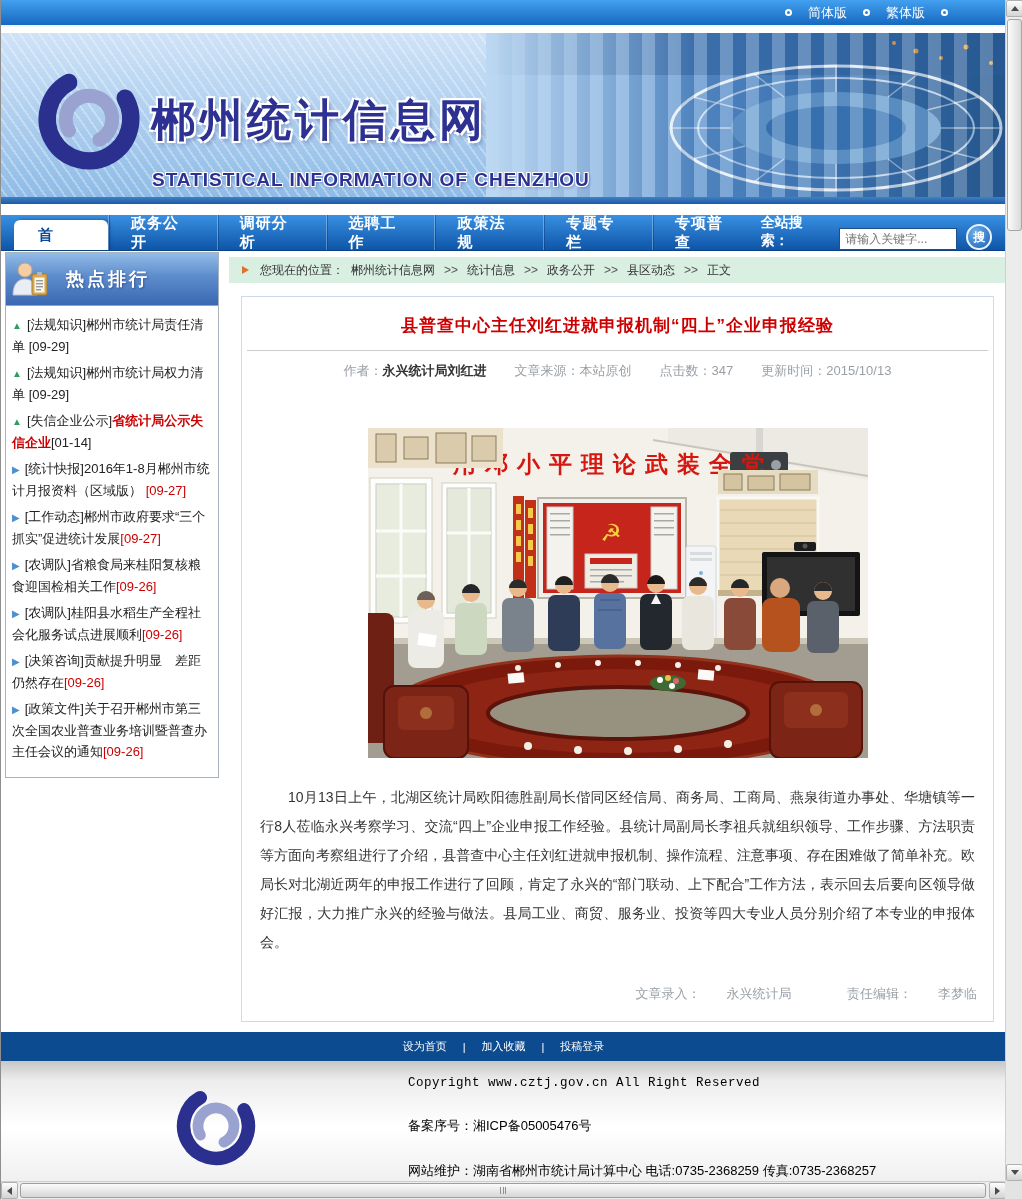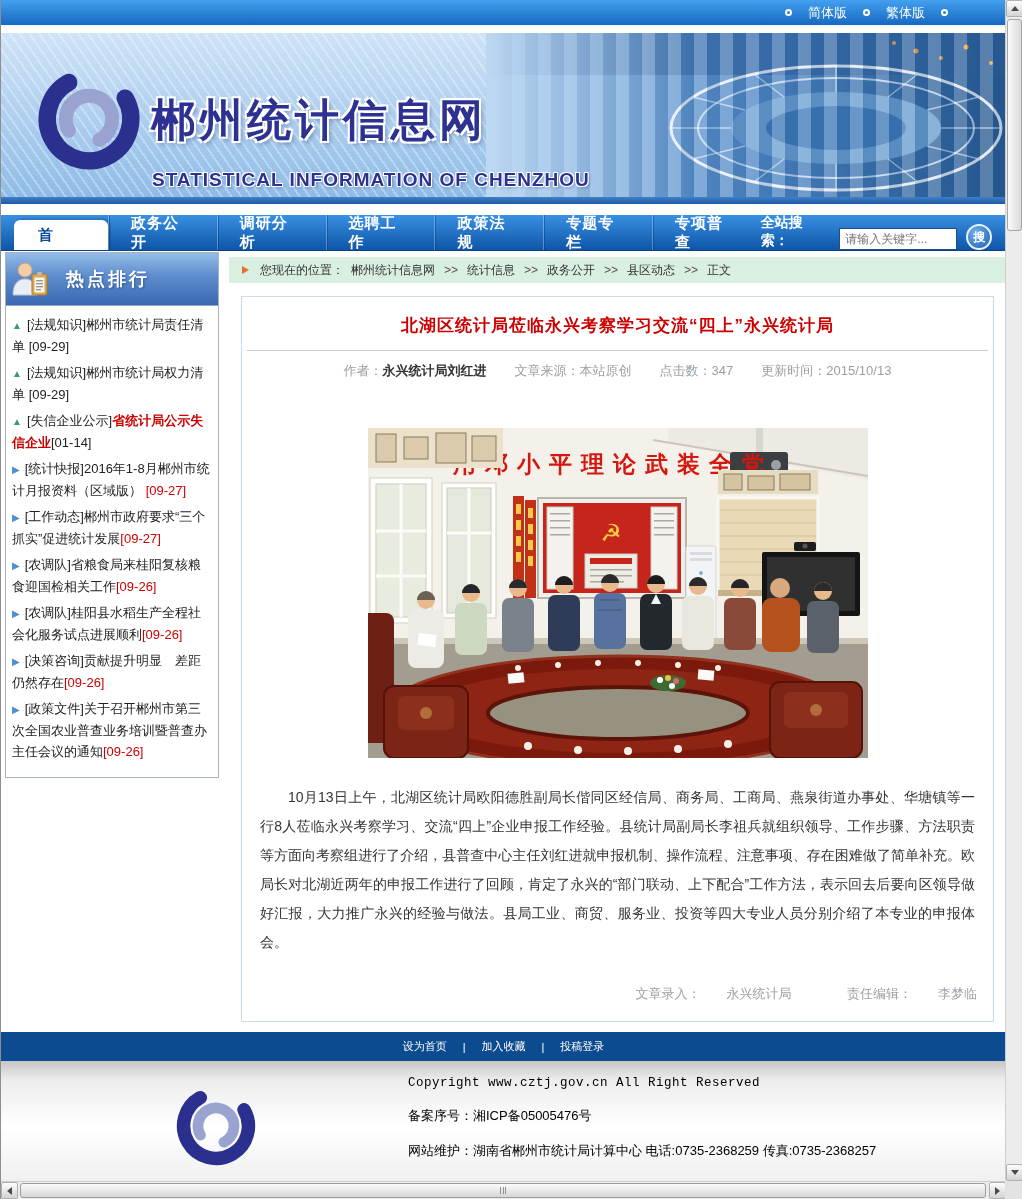--- a/index.html
+++ b/index.html
@@ -74,21 +74,21 @@
   .pager-bullet{font-size:14px}
   .pager a{color:#000;text-decoration:none;cursor:pointer}
 
   
   .footerbar{position:absolute;top:1032px;left:0;width:100%;height:29px;background:#0d4b90;display:flex;align-items:center;justify-content:center;gap:16px;color:#fff;font-size:11px}
   .footerbar a{color:#fff;text-decoration:none;cursor:pointer}
   .footer{position:absolute;top:1061px;left:0;width:100%;height:120px;background:linear-gradient(#c6c6c6 0%,#ededed 16%,#ffffff 55%,#f0f0f0 100%)}
   .footer-logo{position:absolute;left:168px;top:20px;width:94px;height:90px}
   .footer-lines{position:absolute;left:407px;top:8px}
   .copyright{font-family:"Liberation Mono","DejaVu Sans Mono",monospace;font-weight:normal;font-size:12.5px;color:#000;margin-top:7px;letter-spacing:.5px}
-  .icp,.maintain{font-size:13px;color:#000;margin-top:17px}
+  .icp,.maintain{font-size:13px;color:#000;margin-top:27px}
 
   
   .vscroll{position:absolute;right:0;top:0;width:17px;height:1181px;background:#ececec;border-left:1px solid #cfcfcf}
   .sbtn{position:absolute;left:0;width:17px;height:17px;background:linear-gradient(#fdfdfd,#d4d4d4);border:1px solid #b0b0b0;border-radius:2px;display:flex;align-items:center;justify-content:center;cursor:pointer}
   .tri-up{width:0;height:0;border-left:4px solid transparent;border-right:4px solid transparent;border-bottom:5px solid #4a4a4a}
   .tri-down{width:0;height:0;border-left:4px solid transparent;border-right:4px solid transparent;border-top:5px solid #4a4a4a}
   .tri-left{width:0;height:0;border-top:4px solid transparent;border-bottom:4px solid transparent;border-right:5px solid #4a4a4a}
   .tri-right{width:0;height:0;border-top:4px solid transparent;border-bottom:4px solid transparent;border-left:5px solid #4a4a4a}
   .vthumb{position:absolute;left:1px;top:19px;width:15px;height:212px;background:linear-gradient(90deg,#fbfbfb,#dadada);border:1px solid #a5a5a5;border-radius:3px;cursor:pointer}
   .hscroll{position:absolute;left:0;bottom:0;width:1005px;height:18px;background:#ececec;border-top:1px solid #cfcfcf}
@@ -214,21 +214,21 @@
         <span class="crumb">统计信息</span>
         <span class="crumb-sep">&gt;&gt;</span>
         <span class="crumb">政务公开</span>
         <span class="crumb-sep">&gt;&gt;</span>
         <span class="crumb">县区动态</span>
         <span class="crumb-sep">&gt;&gt;</span>
         <span class="crumb">正文</span>
       </div>
 
       <div class="article-box">
-        <h1 class="article-title">北湖区统计局莅临永兴考察学习交流“四上”永兴统计局</h1>
+        <h1 class="article-title">县普查中心主任刘红进就申报机制“四上”企业申报经验</h1>
         <div class="meta-divider"></div>
         <div class="article-meta">
           <span><span>作者：</span><span class="meta-strong">永兴统计局刘红进</span></span>
           <span><span>文章来源：</span><span>本站原创</span></span>
           <span><span>点击数：</span><span>347</span></span>
           <span><span>更新时间：</span><span>2015/10/13</span></span>
         </div>
 
         <div class="photo-wrap">
           <svg width="500" height="330" viewBox="0 0 500 330">

